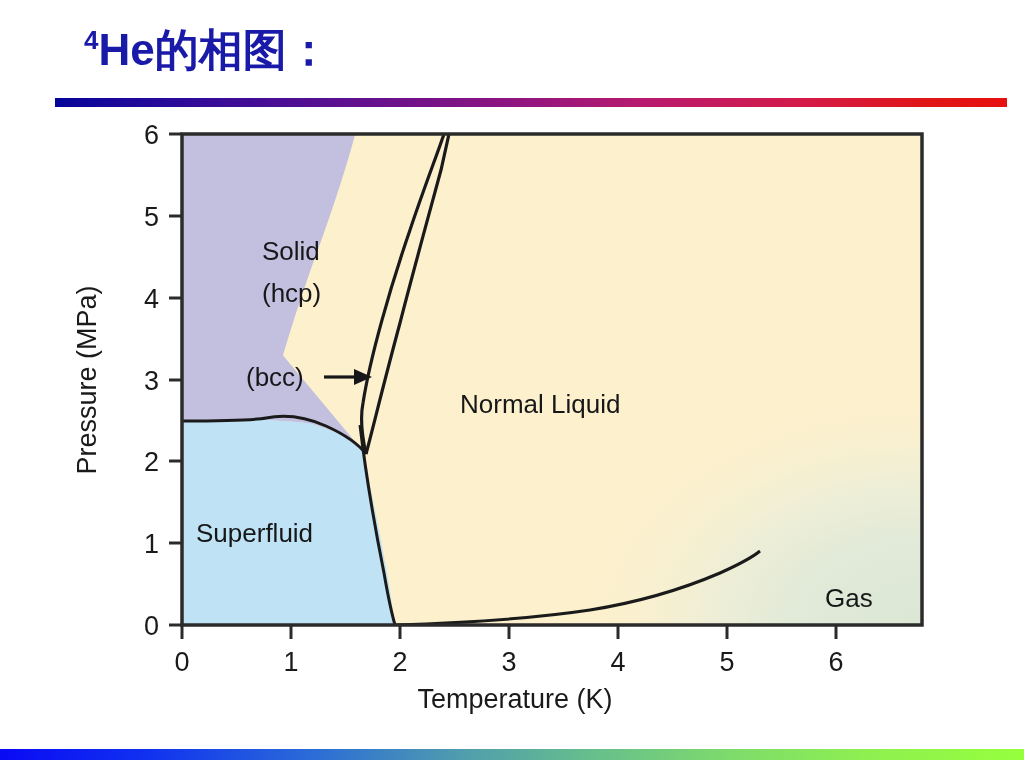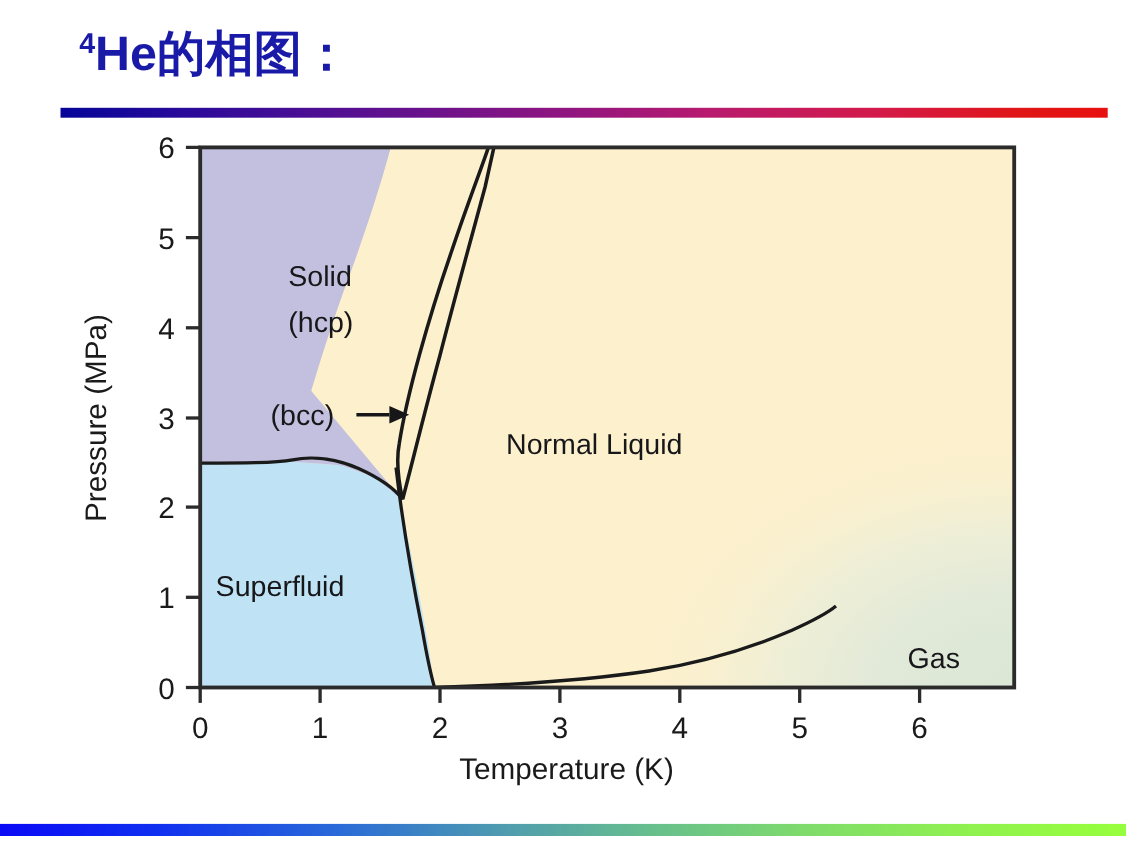--- a/index.html
+++ b/index.html
@@ -11,21 +11,21 @@
     width: 1024px;
     height: 768px;
     position: relative;
     overflow: hidden;
     font-family: "Liberation Sans", sans-serif;
   }
 
   
   #slide-title {
     position: absolute;
-    left: 72px;
+    left: 84px;
     top: 28px;
     font-size: 44px;
     font-weight: bold;
     color: #1a1aa8;
     letter-spacing: 0px;
     white-space: nowrap;
     line-height: 1;
     text-align: center;
   }
   #slide-title .sup {

